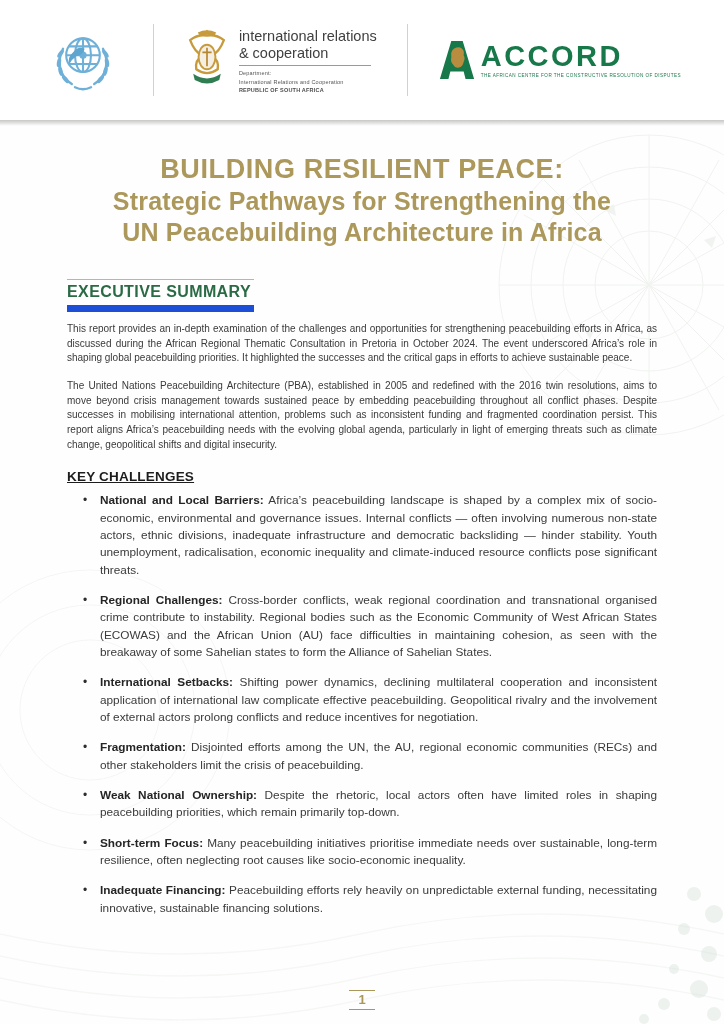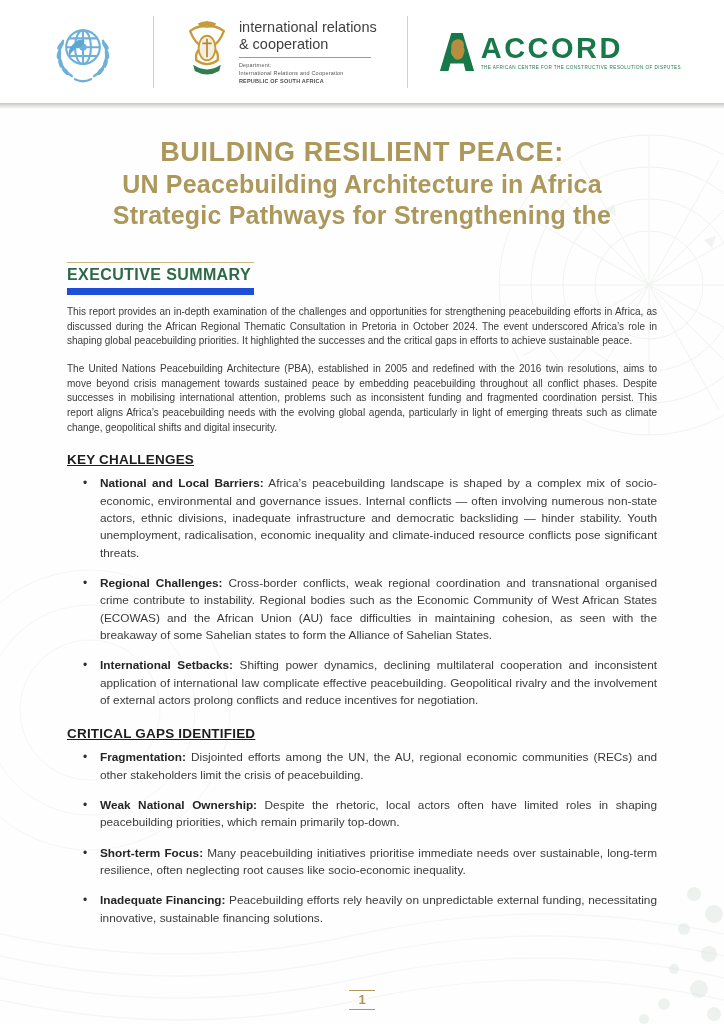--- a/index.html
+++ b/index.html
@@ -11,21 +11,21 @@
   }
   .page{
     position:relative;width:724px;height:1024px;
     background:#fefefe;overflow:hidden;
   }
   
   .deco{position:absolute;z-index:0;pointer-events:none;}
   
   .header{
     position:relative;z-index:2;
-    height:103px;background:#ffffff;
+    height:120px;background:#ffffff;
     display:flex;align-items:center;justify-content:center;
     gap:30px;
   }
   .header-divider{width:1px;height:72px;background:#d2d2cd;}
   .hdr-shadow{
     position:relative;z-index:2;height:7px;
     background:linear-gradient(#c7c7c5,rgba(220,220,218,0) 85%);
   }
   .unlogo{width:80px;height:80px;}
   .dirco{display:flex;align-items:flex-start;gap:9px;}
@@ -194,39 +194,38 @@
         <span class="accord-tag">THE AFRICAN CENTRE FOR THE CONSTRUCTIVE RESOLUTION OF DISPUTES</span>
       </div>
     </div>
   </div>
   <div class="hdr-shadow"></div>
 
   <div class="content">
 
     <div class="titleblock">
       <div class="title-l1">BUILDING RESILIENT PEACE:</div>
+      <div class="title-l2">Strategic Pathways for Strengthening the</div>
       <div class="title-l2">UN Peacebuilding Architecture in Africa</div>
-      <div class="title-l2">Strategic Pathways for Strengthening the</div>
     </div>
 
     <div>
       <span class="es-heading">EXECUTIVE SUMMARY</span>
     </div>
 
     <p class="para">This report provides an in-depth examination of the challenges and opportunities for strengthening peacebuilding efforts in Africa, as discussed during the African Regional Thematic Consultation in Pretoria in October 2024. The event underscored Africa’s role in shaping global peacebuilding priorities. It highlighted the successes and the critical gaps in efforts to achieve sustainable peace.</p>
     <p class="para">The United Nations Peacebuilding Architecture (PBA), established in 2005 and redefined with the 2016 twin resolutions, aims to move beyond crisis management towards sustained peace by embedding peacebuilding throughout all conflict phases. Despite successes in mobilising international attention, problems such as inconsistent funding and fragmented coordination persist. This report aligns Africa’s peacebuilding needs with the evolving global agenda, particularly in light of emerging threats such as climate change, geopolitical shifts and digital insecurity.</p>
 
     <div class="black-heading">KEY CHALLENGES</div>
     <ul class="bullets">
       <li><span class="marker">•</span><span class="lead">National and Local Barriers:</span><span> Africa’s peacebuilding landscape is shaped by a complex mix of socio-economic, environmental and governance issues. Internal conflicts — often involving numerous non-state actors, ethnic divisions, inadequate infrastructure and democratic backsliding — hinder stability. Youth unemployment, radicalisation, economic inequality and climate-induced resource conflicts pose significant threats.</span></li>
       <li><span class="marker">•</span><span class="lead">Regional Challenges:</span><span> Cross-border conflicts, weak regional coordination and transnational organised crime contribute to instability. Regional bodies such as the Economic Community of West African States (ECOWAS) and the African Union (AU) face difficulties in maintaining cohesion, as seen with the breakaway of some Sahelian states to form the Alliance of Sahelian States.</span></li>
       <li><span class="marker">•</span><span class="lead">International Setbacks:</span><span> Shifting power dynamics, declining multilateral cooperation and inconsistent application of international law complicate effective peacebuilding. Geopolitical rivalry and the involvement of external actors prolong conflicts and reduce incentives for negotiation.</span></li>
     </ul>
 
-    <div class="black-heading">CRITICAL GAPS IDENTIFIED</div>
     <ul class="bullets">
       <li><span class="marker">•</span><span class="lead">Fragmentation:</span><span> Disjointed efforts among the UN, the AU, regional economic communities (RECs) and other stakeholders limit the crisis of peacebuilding.</span></li>
       <li><span class="marker">•</span><span class="lead">Weak National Ownership:</span><span> Despite the rhetoric, local actors often have limited roles in shaping peacebuilding priorities, which remain primarily top-down.</span></li>
       <li><span class="marker">•</span><span class="lead">Short-term Focus:</span><span> Many peacebuilding initiatives prioritise immediate needs over sustainable, long-term resilience, often neglecting root causes like socio-economic inequality.</span></li>
       <li><span class="marker">•</span><span class="lead">Inadequate Financing:</span><span> Peacebuilding efforts rely heavily on unpredictable external funding, necessitating innovative, sustainable financing solutions.</span></li>
     </ul>
   </div>
 
   <div class="footer">
     <span class="pagenum">1</span>

